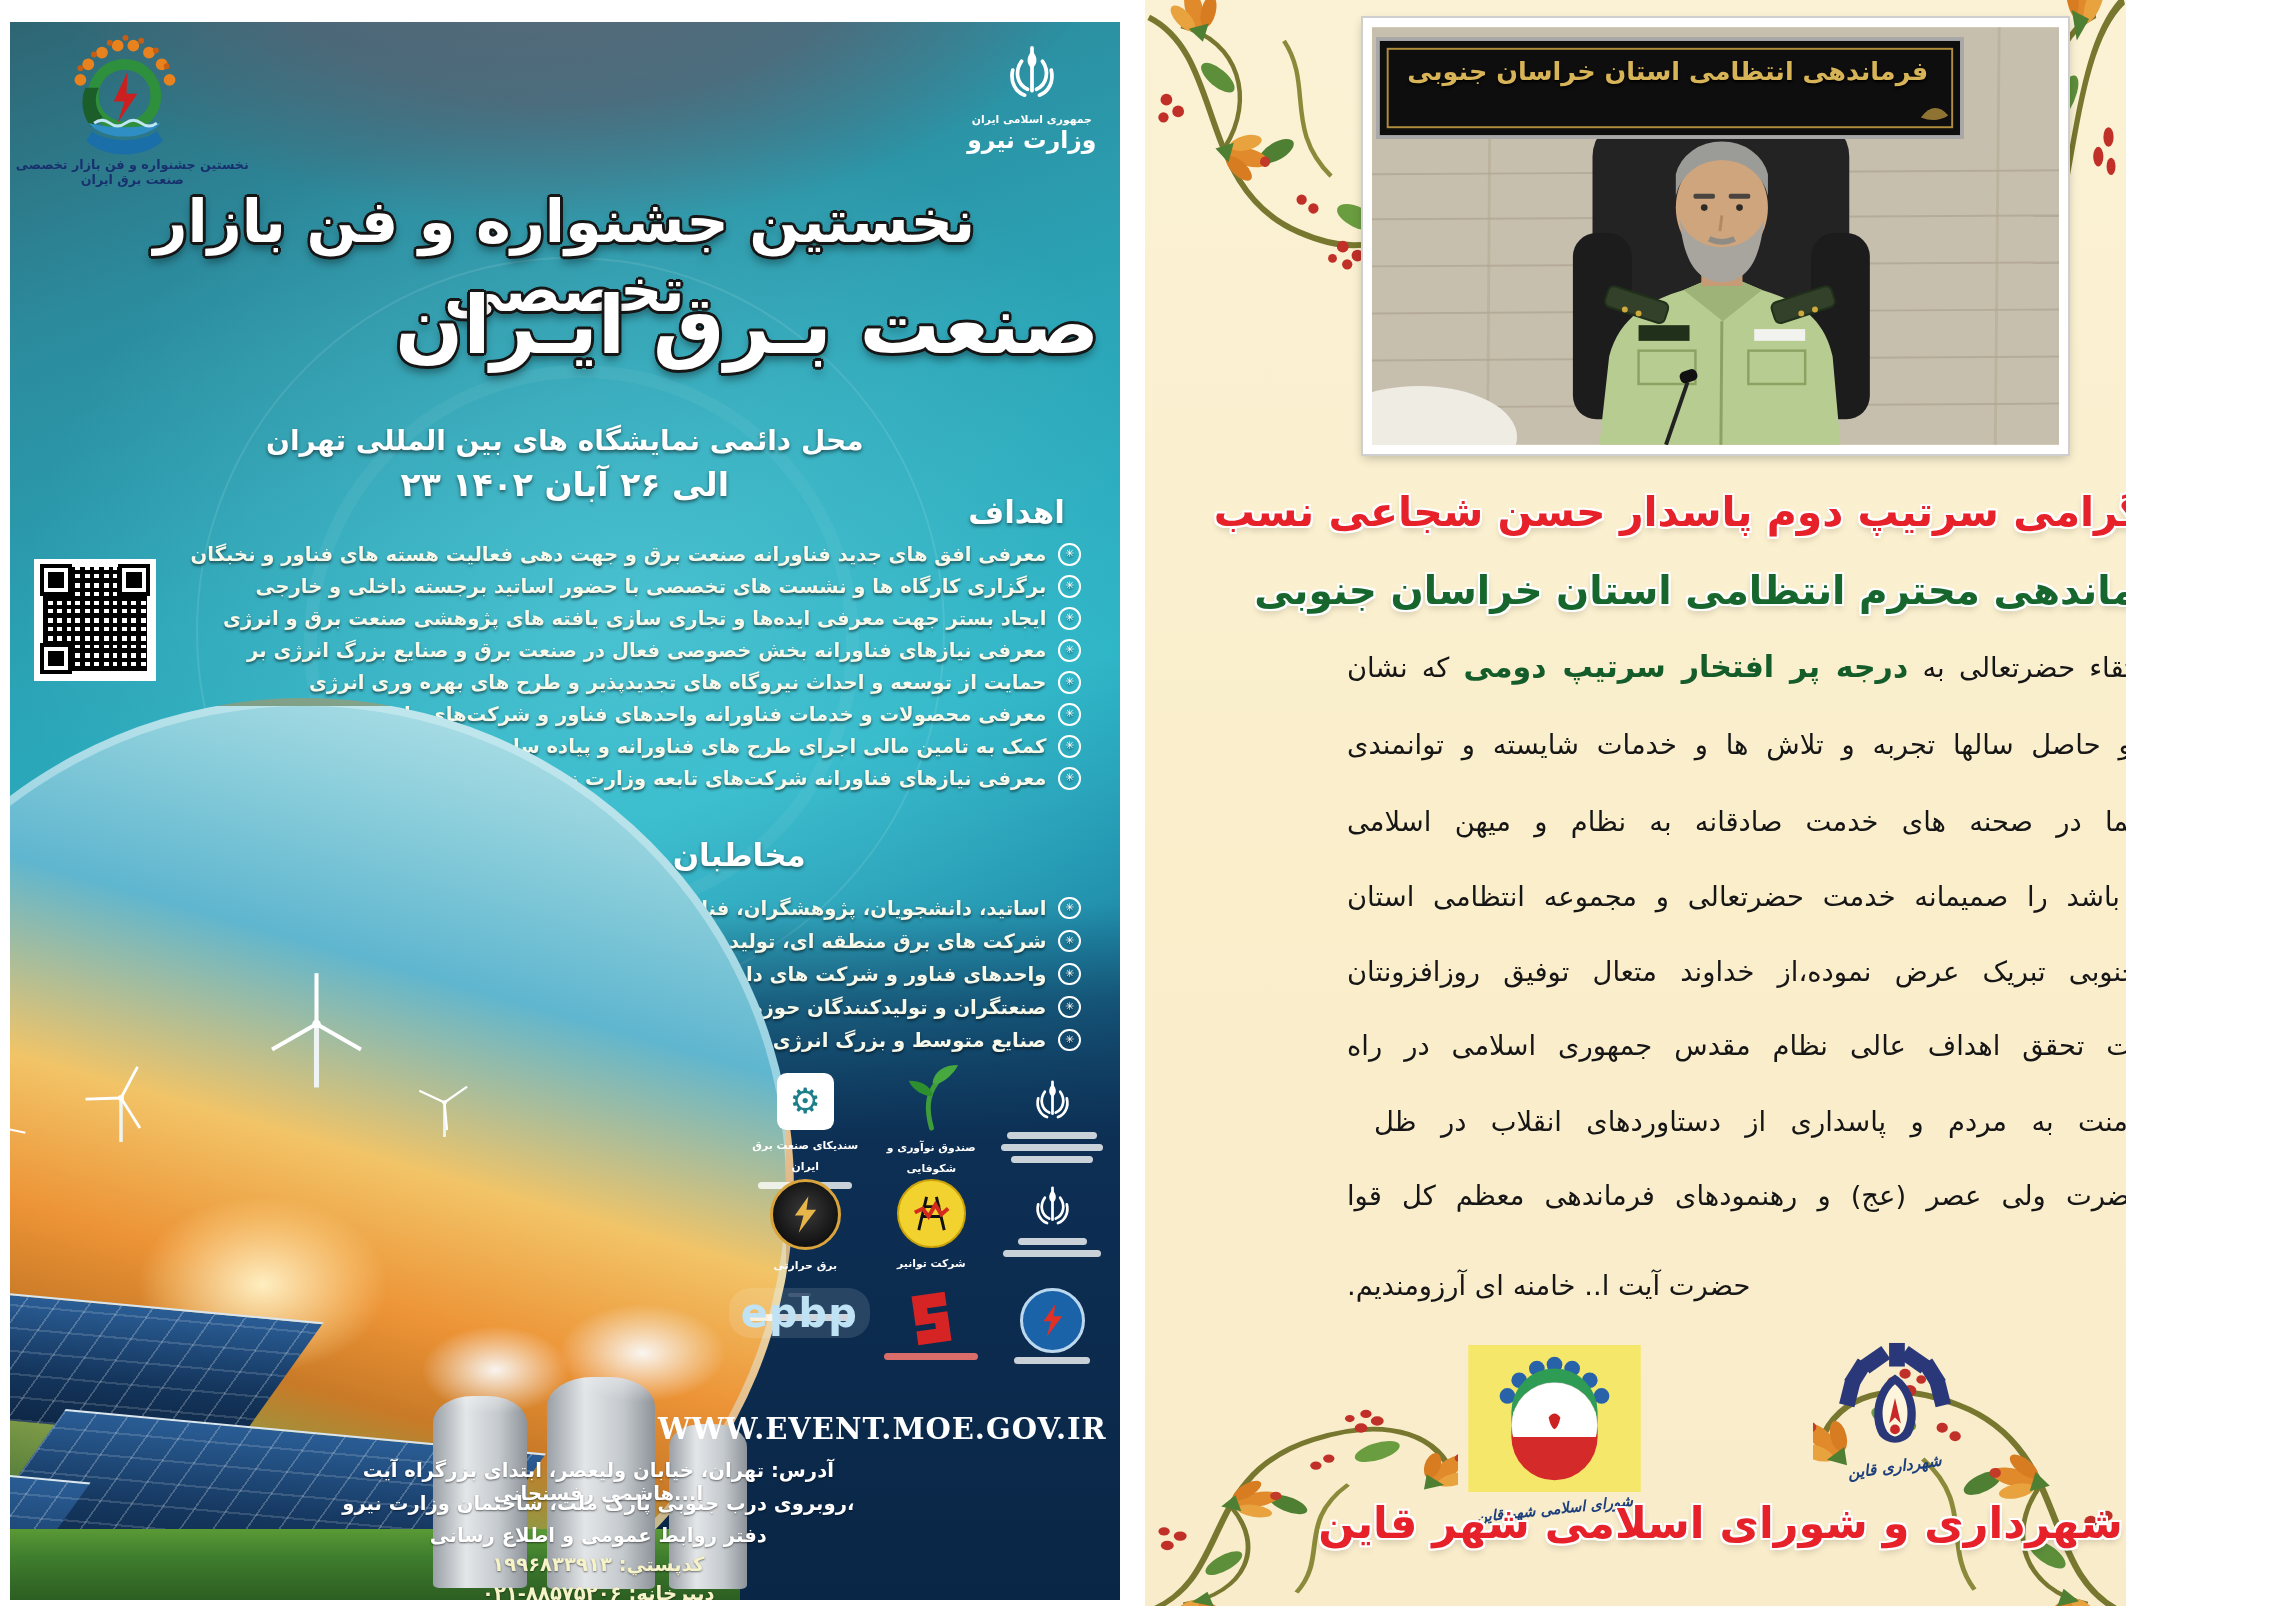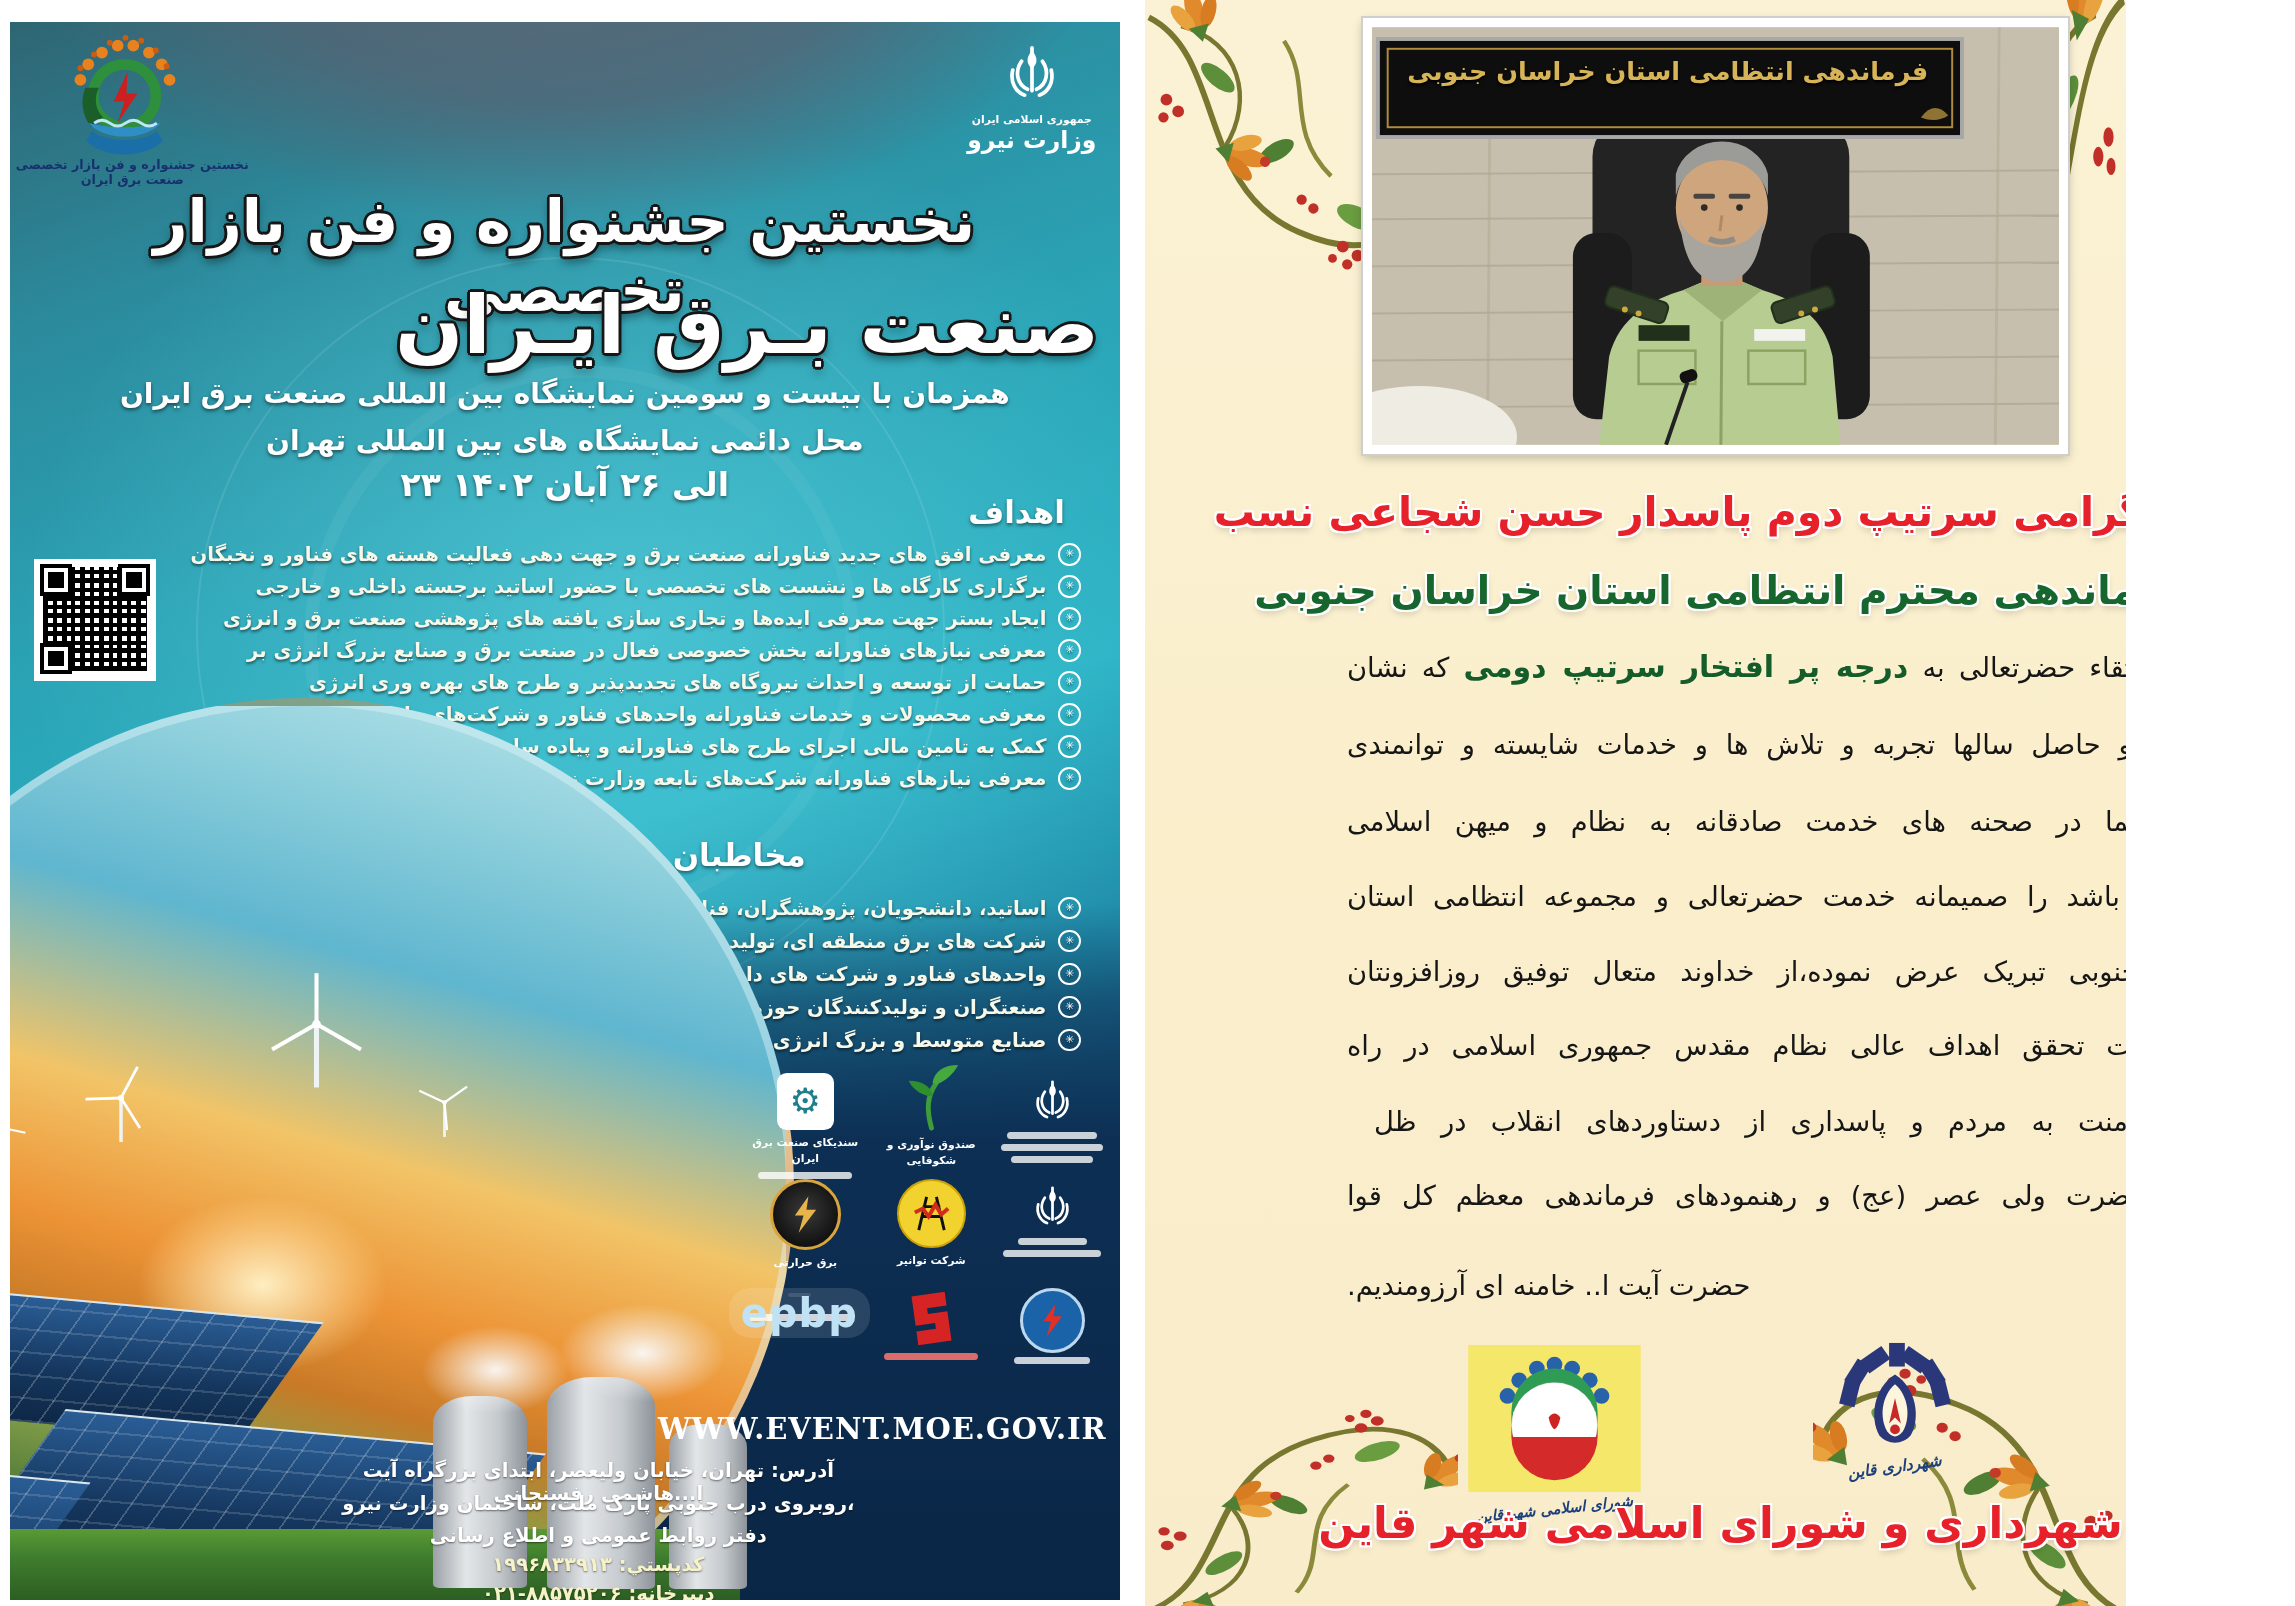--- a/index.html
+++ b/index.html
@@ -73,21 +73,21 @@
       linear-gradient(180deg,#2a5d95 0%,#14355c 60%,#0e2746 100%);
     border-top:2.9px solid #d8e6ef;}
   .grass{position:absolute;left:0;top:1507px;width:730px;height:71px;
     background:linear-gradient(180deg,#5a9a35 0%,#3f7d2e 40%,#2c5e22 100%);}
   .tower{position:absolute;background:linear-gradient(90deg,#9aa0a6 0%,#e3e6e8 35%,#c4c9cd 70%,#8d9399 100%);
     border-radius:42% 42% 5.9px 5.9px/14% 14% 3.9px 3.9px;}
   .steam{position:absolute;border-radius:50%;background:radial-gradient(closest-side,rgba(250,250,250,.95),rgba(250,250,250,0));}
 
   
   .plogo{position:absolute;width:125px;display:flex;flex-direction:column;align-items:center;}
-  .plogo .cap{margin-top:5.9px;color:#fff;font-size:10.8px;font-weight:bold;text-align:center;line-height:16px;}
+  .plogo .cap{margin-top:5.9px;color:#fff;font-size:10.8px;font-weight:bold;text-align:center;line-height:21px;}
   .bar{height:6.9px;border-radius:3.9px;background:rgba(255,255,255,.78);margin-top:4.9px;}
   .disc{width:65px;height:65px;border-radius:50%;display:flex;align-items:center;justify-content:center;}
   .epbp{font-size:40px;font-weight:bold;color:#bfe3f4;letter-spacing:1px;
         background:rgba(255,255,255,.12);border-radius:21.6px;padding:2px 11.8px;position:relative;}
 
   .website{left:323px;top:1390px;width:1098px;text-align:left;color:#fff;
     font-family:"DejaVu Serif",serif;font-weight:bold;font-size:29px;letter-spacing:1px;}
   .website-wrap{left:0px;top:1390px;width:1110px;text-align:center;}
   .addr-line{position:absolute;left:0;width:100%;text-align:center;color:#fff;font-weight:bold;font-size:19.6px;
     text-shadow:0 1px 2px rgba(0,0,0,.5);}
@@ -200,21 +200,20 @@
     <div class="abs ministry">
       <svg width="74" height="76" viewBox="0 0 100 84" style="display:block;margin:0 auto;">
         <use href="#iran-emblem"></use>
       </svg>
       <div class="country">جمهوری اسلامی ایران</div>
       <div class="name">وزارت نیرو</div>
     </div>
 
     <div class="abs title1 outline-dark">نخستین جشنواره و فن بازار تخصصی</div>
     <div class="abs title2 outline-dark">صنعت بـرق ایـران</div>
-    <div class="abs subtitle sub1">همزمان با بیست و سومین نمایشگاه بین المللی صنعت برق ایران</div>
     <div class="abs subtitle sub2">محل دائمی نمایشگاه های بین المللی تهران</div>
     <div class="abs subtitle sub-date">۲۳ الی ۲۶ آبان ۱۴۰۲</div>
 
     <div class="abs sec-heading goals-head">اهداف</div>
     <div class="abs list goals-list">
       <div class="li">
           <span class="bullet">✳</span>
           <span>معرفی افق های جدید فناورانه صنعت برق و جهت دهی فعالیت هسته های فناور و نخبگان</span>
         </div>
       <div class="li">

